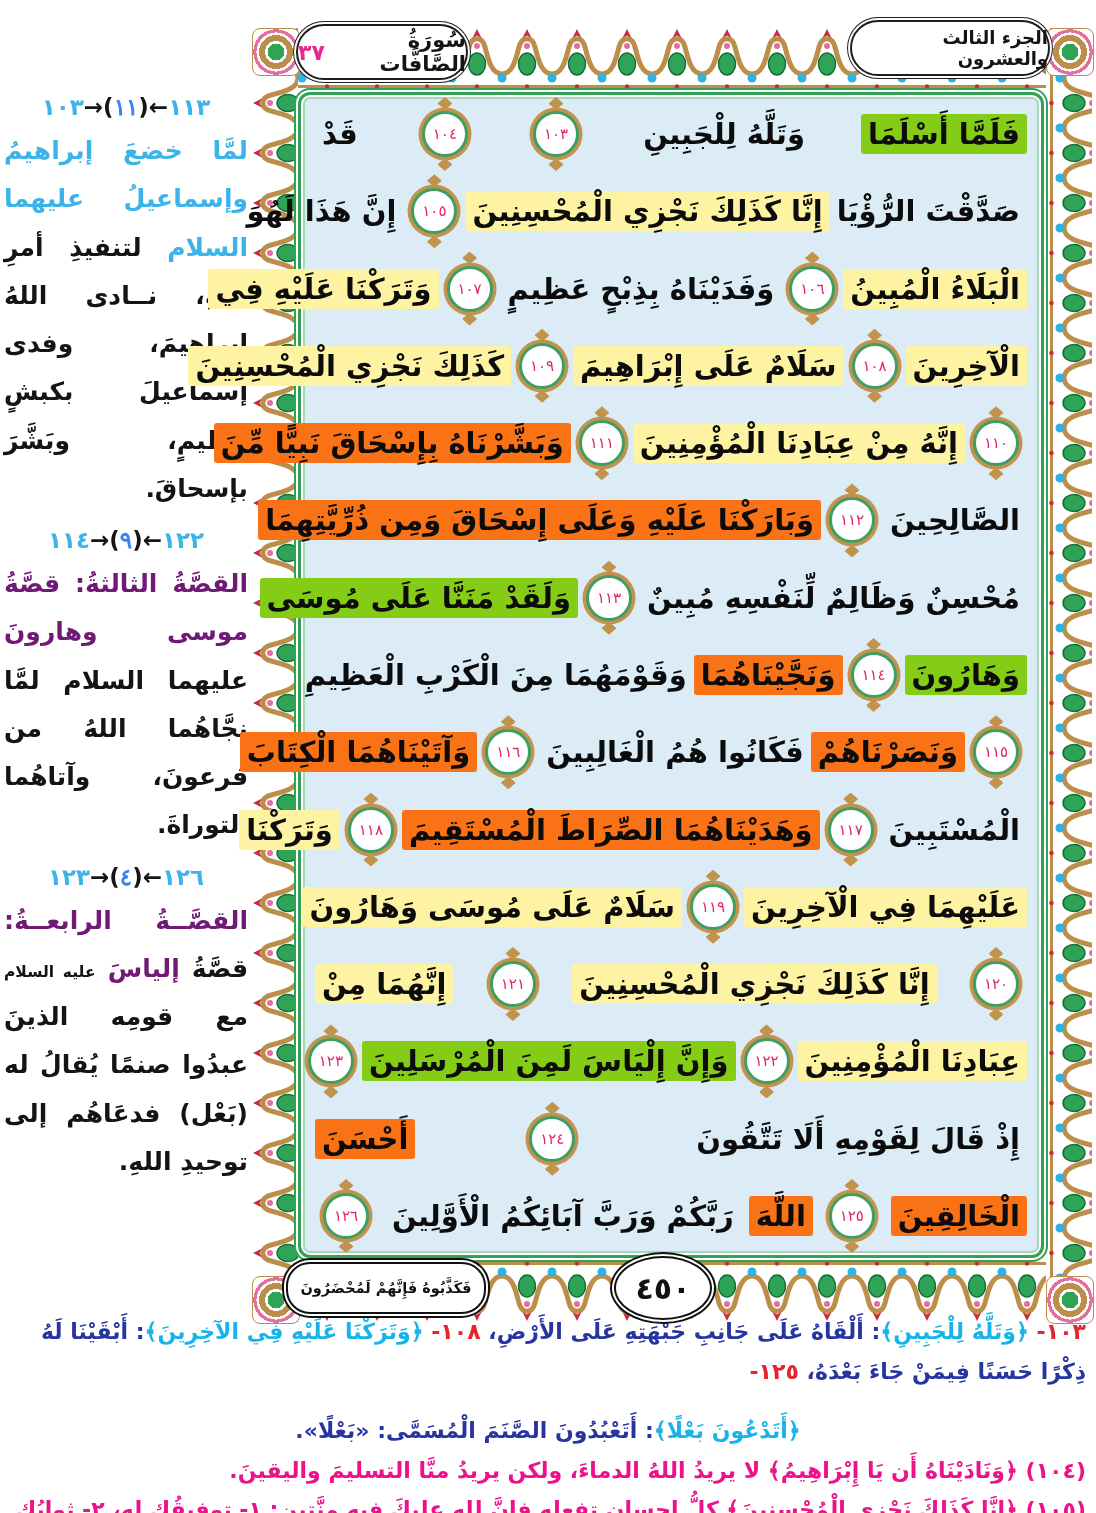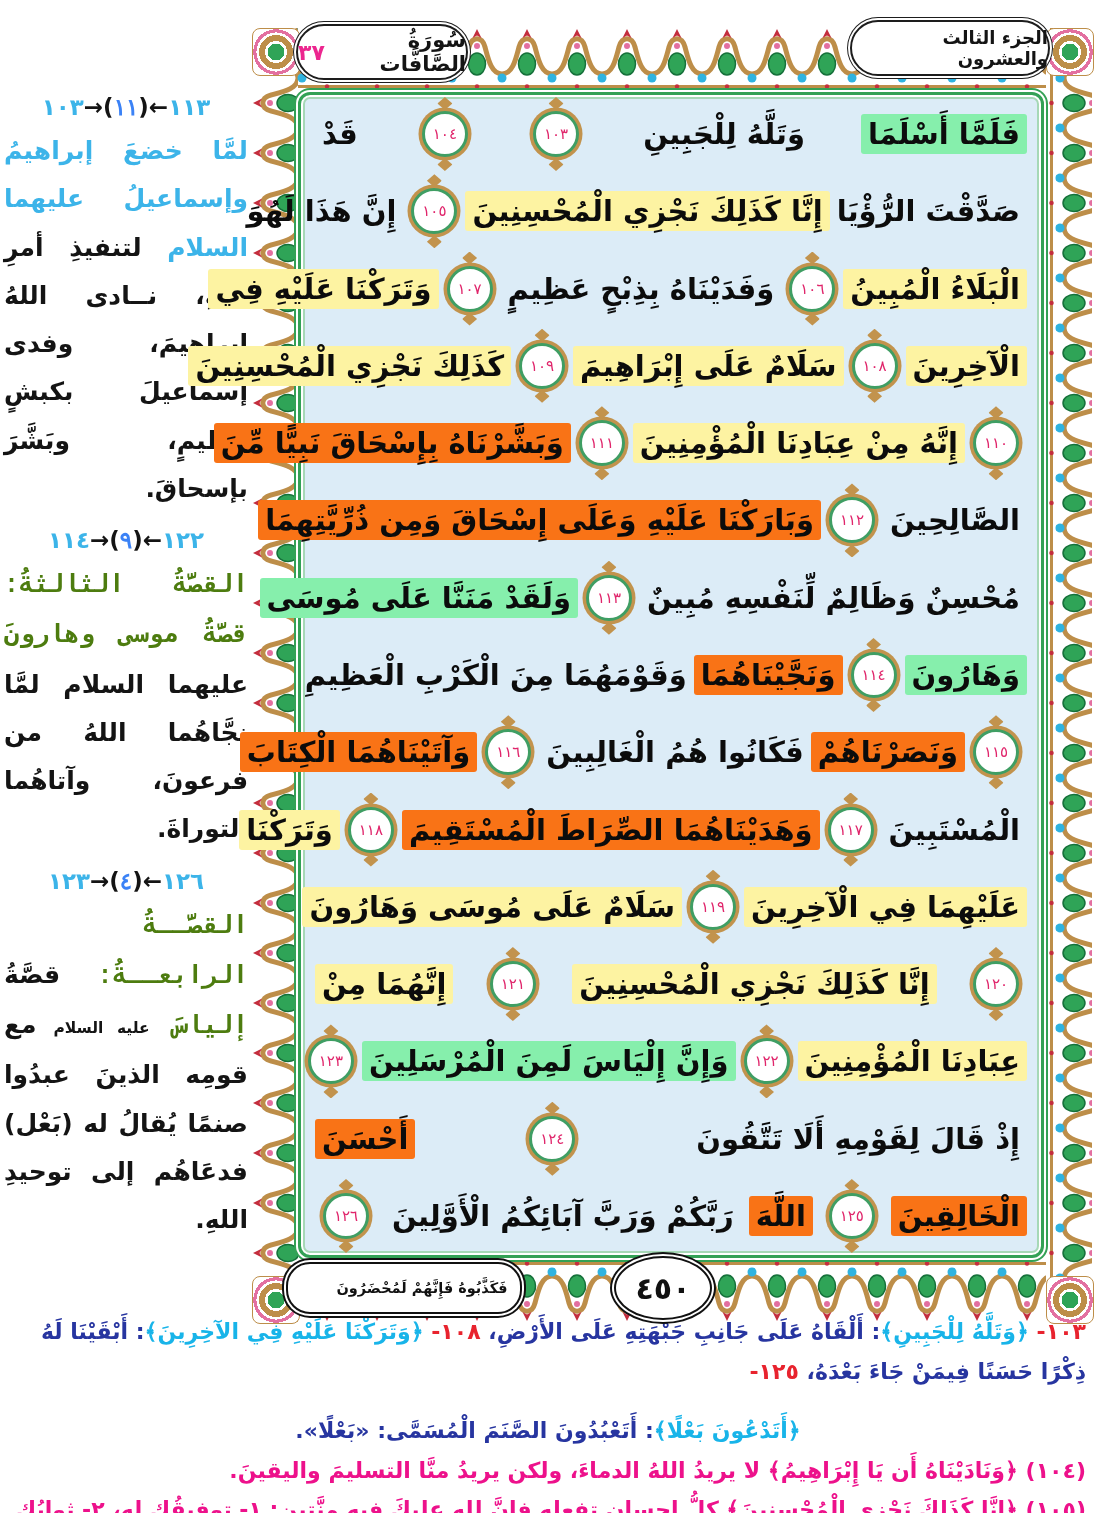--- a/index.html
+++ b/index.html
@@ -17,35 +17,35 @@
   
   .cartouche{position:absolute;z-index:4;background:#fff;display:flex;align-items:center;
              justify-content:center;gap:6px;border:2px solid #1d1d1d;border-radius:30px;
              box-shadow:0 0 0 2px #fff,0 0 0 3px #1d1d1d;font-weight:bold;color:#141414;direction:rtl;}
   .cartouche.surah{left:296px;top:24px;width:168px;height:52px;font-size:21px;}
   .cartouche.surah .num{color:#ec268f;font-size:22px;}
   .cartouche.juz{left:850px;top:20px;width:196px;height:52px;font-size:18px;}
   .oval{position:absolute;z-index:4;background:#fff;display:flex;align-items:center;justify-content:center;
         border:2px solid #111;box-shadow:0 0 0 2px #fff,0 0 0 4px #111;font-weight:bold;color:#111;}
   .oval.pageno{left:614px;top:1256px;width:94px;height:60px;border-radius:50%;font-size:30px;}
-  .oval.catch{left:286px;top:1262px;width:196px;height:48px;border-radius:24px;font-size:14.5px;direction:rtl;padding-left:36px;}
+  .oval.catch{left:286px;top:1262px;width:196px;height:48px;border-radius:24px;font-size:14.5px;direction:rtl;}
 
   
   .panel{position:absolute;z-index:3;left:298px;top:92px;width:746px;height:1166px;
          background:#dcecf7;border:3px solid #33a155;border-radius:12px;
          box-shadow:inset 0 0 0 2px #ffffff,inset 0 0 0 4px #a6d8b6,0 0 0 2px #ffffff,0 0 0 4px #33a155;
          box-sizing:border-box;}
   #qlines{position:absolute;inset:0;display:flex;flex-direction:column;justify-content:space-between;
           padding:16px 14px;box-sizing:border-box;}
   .qline{display:flex;direction:rtl;justify-content:space-between;align-items:center;
          font-size:29px;font-weight:bold;color:#0c0c0c;}
   .qt{padding:3px 7px;border-radius:3px;white-space:nowrap;}
   .hl-none{background:transparent;}
   .hl-yellow{background:#fdf3a2;}
-  .hl-pink{background:#86efac;}
+  .hl-pink{background:#84cc16;}
   .hl-gray{background:#f97316;}
 
   
   .vm{flex:0 0 auto;position:relative;width:40px;height:40px;border-radius:50%;background:#fff;
       border:3px solid #3f9e63;box-shadow:0 0 0 3.5px #c2934d;display:flex;align-items:center;
       justify-content:center;margin:0 8px;}
   .vm b{font-size:15px;color:#e0256b;font-weight:normal;letter-spacing:-1px;}
   .vm::before,.vm::after{content:"";position:absolute;left:50%;width:15px;height:13px;background:#c2934d;
       clip-path:polygon(50% 0,100% 50%,50% 100%,0 50%);transform:translateX(-50%);}
   .vm::before{top:-17px;}
@@ -57,21 +57,21 @@
   .sb-para{direction:rtl;text-align:justify;font-size:25px;font-weight:bold;line-height:1.93;
            margin:0 2px 14px;color:#141414;}
 
   
   .notes{position:absolute;z-index:2;left:10px;top:1312px;width:1076px;}
   .note{direction:rtl;font-weight:bold;font-size:22px;line-height:1.8;text-align:right;}
   .note.center{text-align:center;margin-top:20px;}
 
   
   .c-blue{color:#3cb4e9;}
-  .c-pink{color:#4d7c0f;font-family:Liberation Mono, monospace;}
+  .c-pink{color:#701a75;}
   .c-black{color:#141414;}
   .c-num{color:#3b82f6;font-family:Liberation Serif, serif;}
   .c-red{color:#e8232e;}
   .c-cyan{color:#18b4e9;}
   .c-navy{color:#2735a0;}
   .c-magenta{color:#ed118b;}
   .small{font-size:0.62em;}
 </style>
 </head>
 <body>

